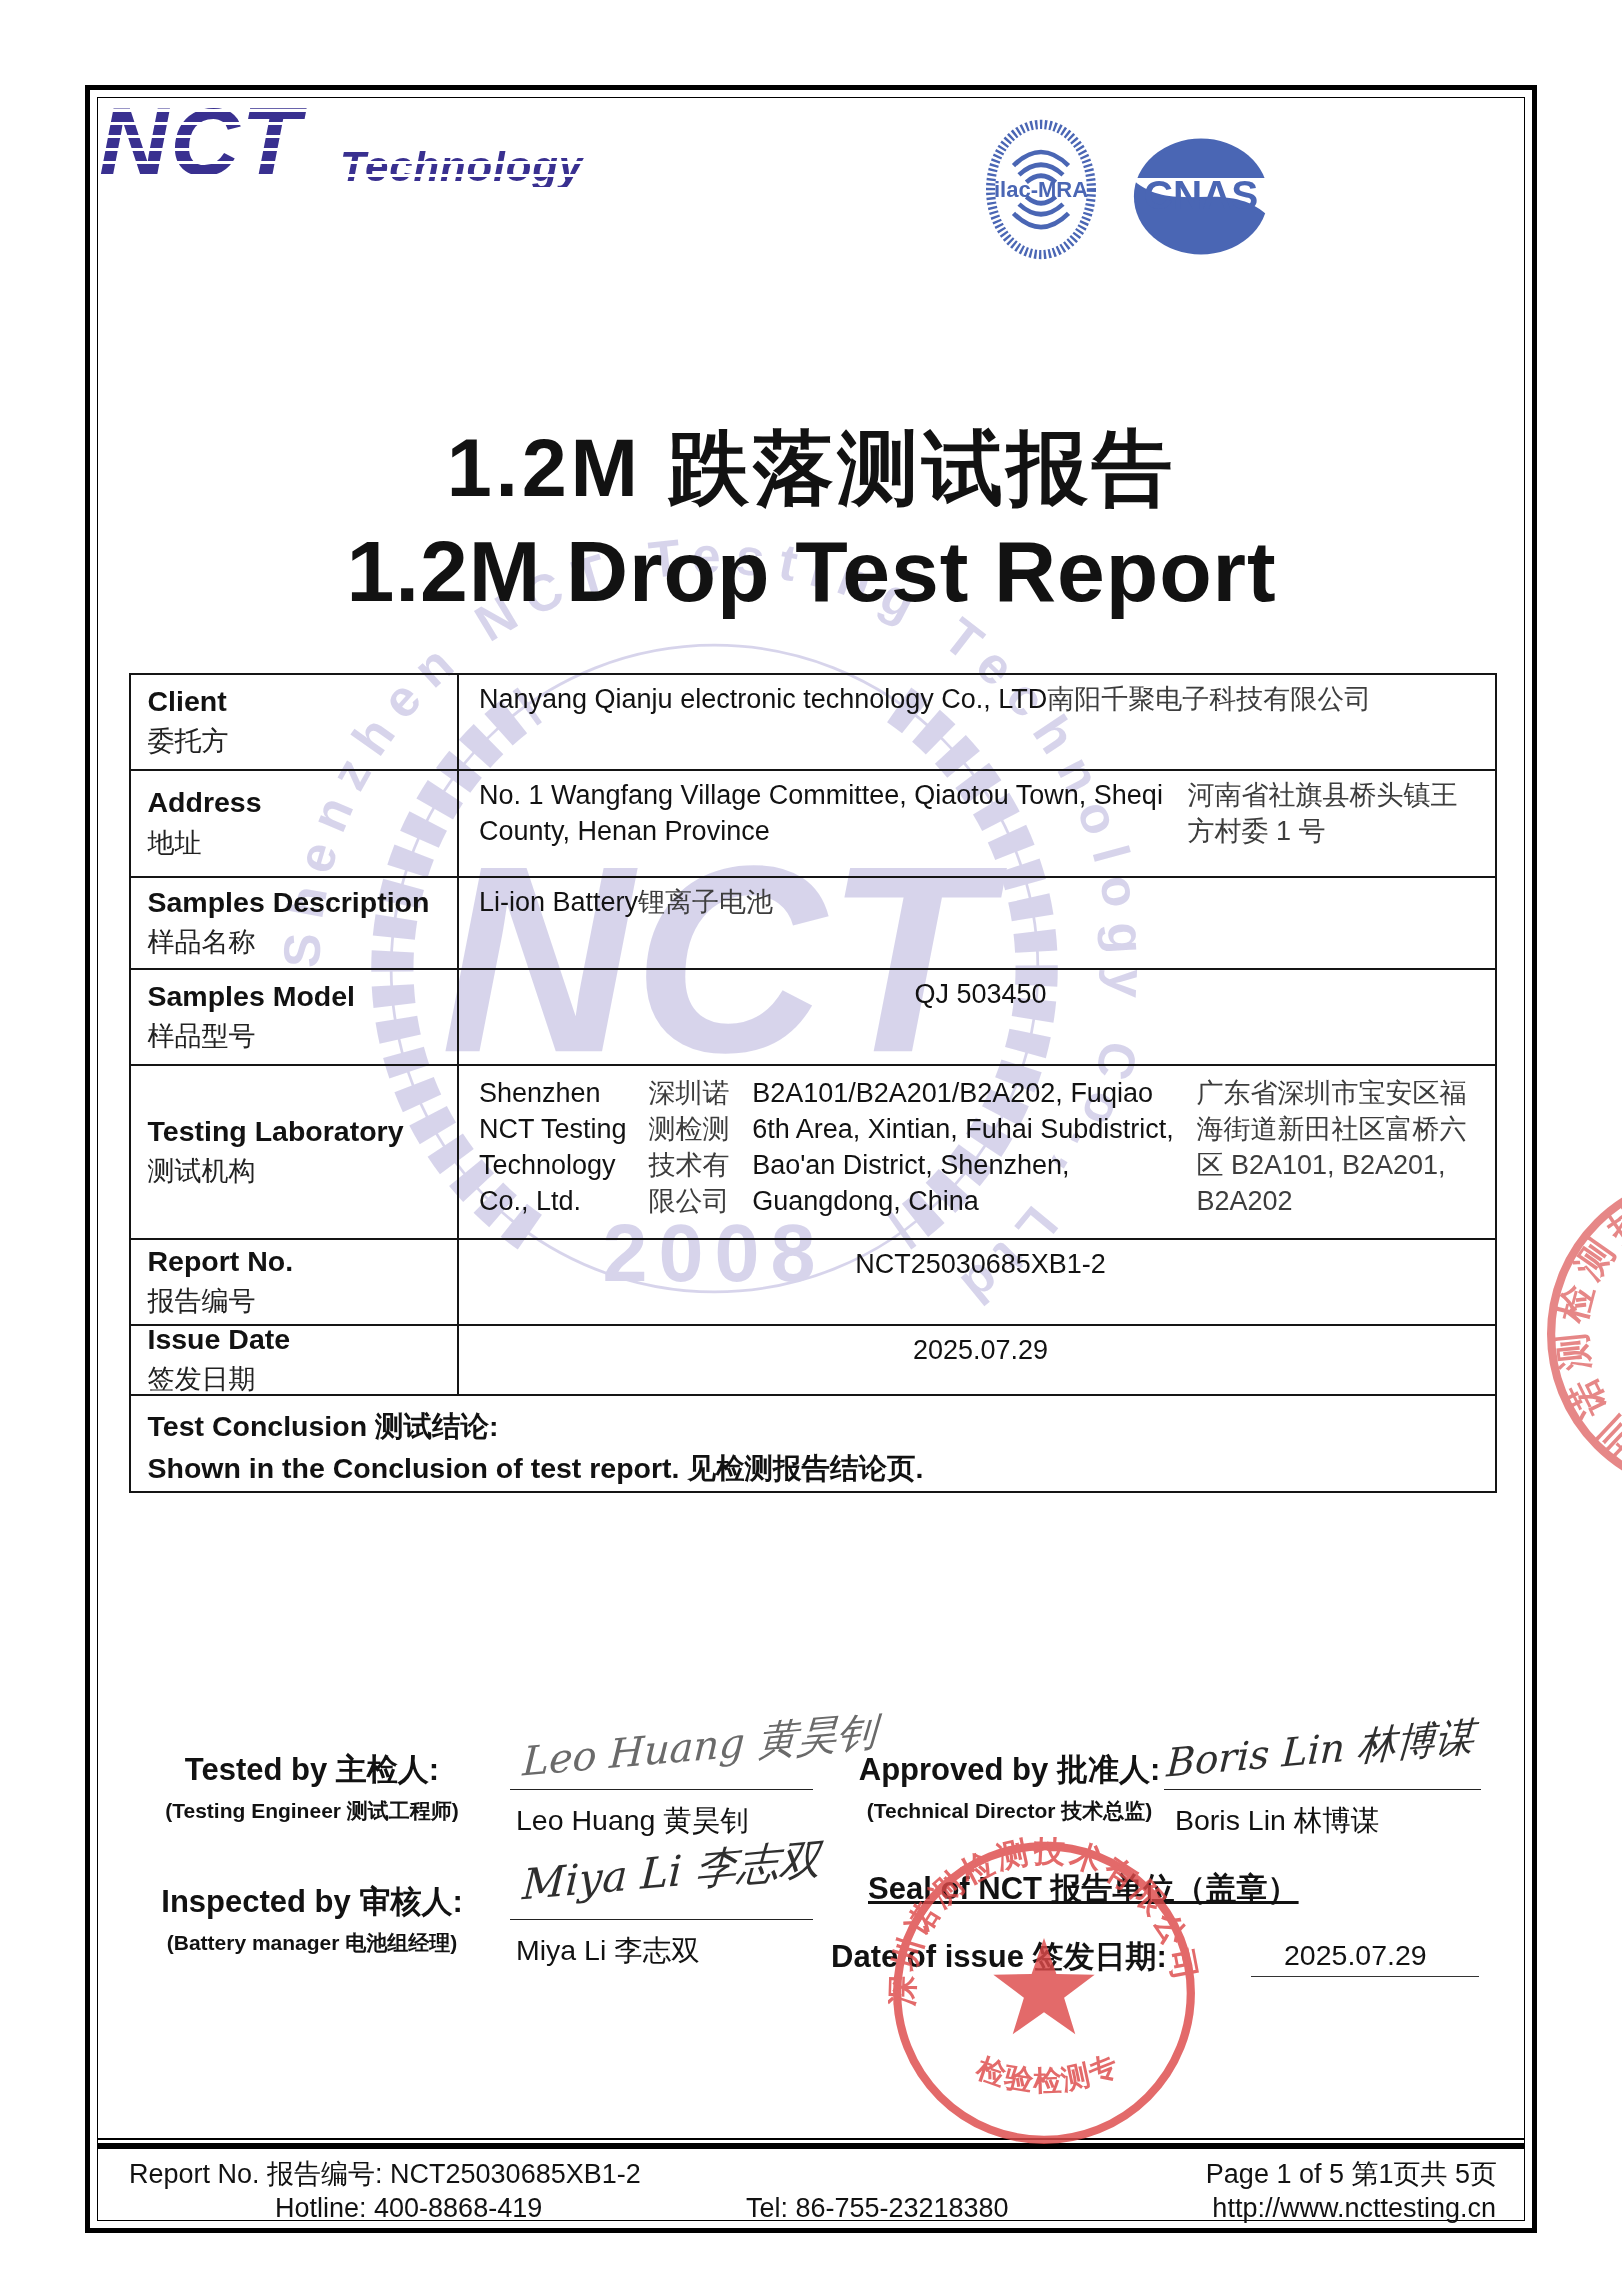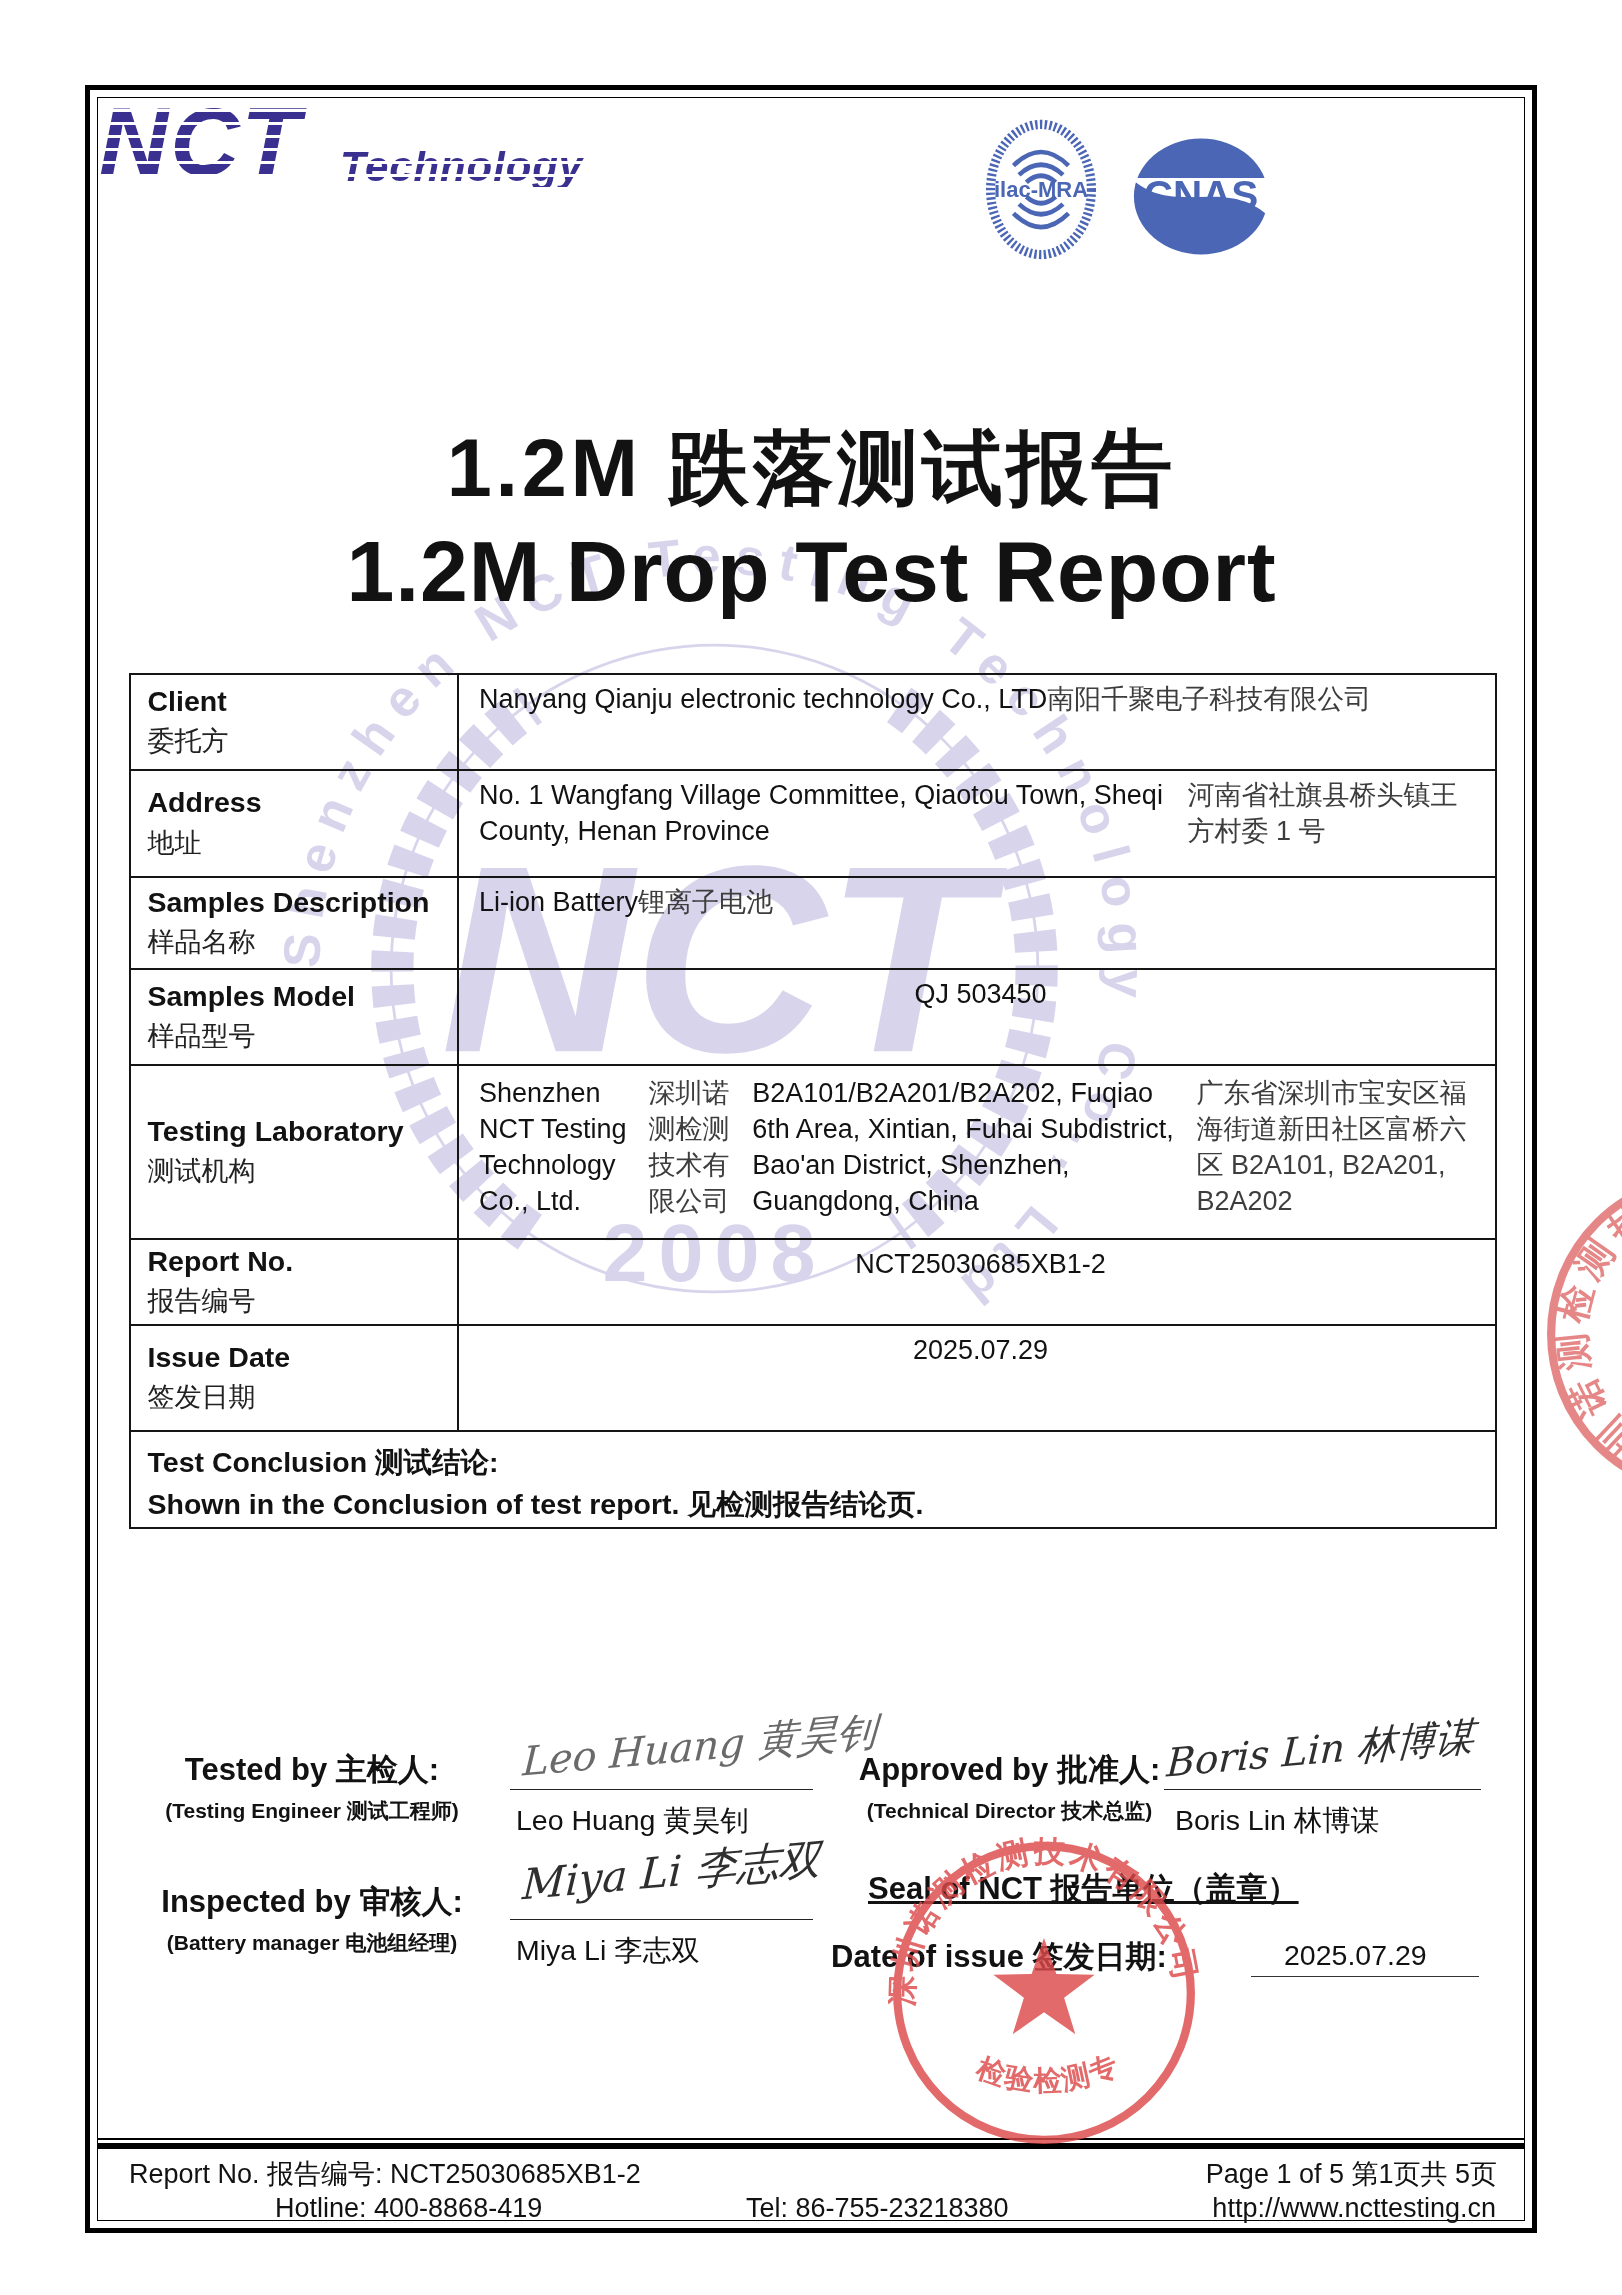--- a/index.html
+++ b/index.html
@@ -157,21 +157,21 @@
     </div>
     <div class="trow" style="height:86px">
       <div class="tlabel">
         <div class="en">Report No.</div>
         <div class="zh">报告编号</div>
       </div>
       <div class="tvalue center">
         <div>NCT25030685XB1-2</div>
       </div>
     </div>
-    <div class="trow" style="height:106px">
+    <div class="trow" style="height:70px">
       <div class="tlabel">
         <div class="en">Issue Date</div>
         <div class="zh">签发日期</div>
       </div>
       <div class="tvalue center">
         <div>2025.07.29</div>
       </div>
     </div>
     <div class="trow conclusion" style="height:95px">
       <div>Test Conclusion 测试结论:</div>

